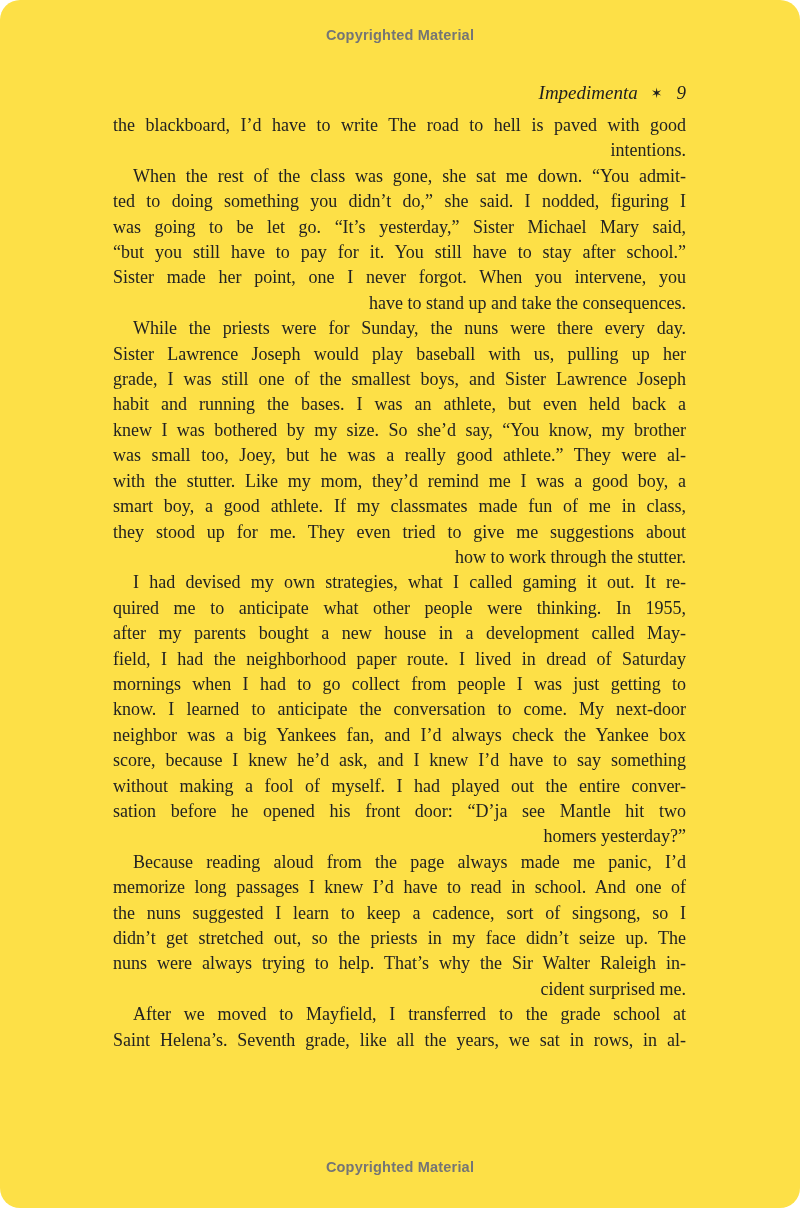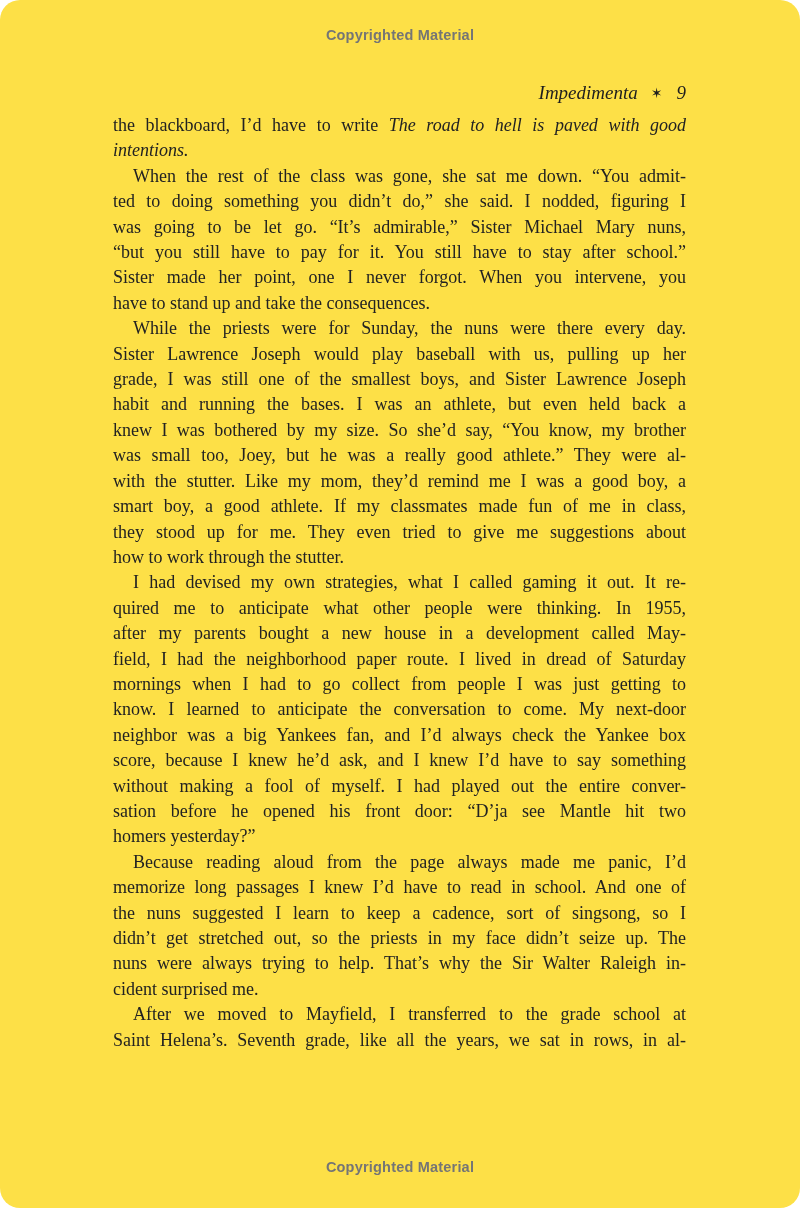--- a/index.html
+++ b/index.html
@@ -45,45 +45,45 @@
   .running-header .pagenum { padding-left: 1px; }
   .body-text {
     position: absolute;
     top: 113px;
     left: 113px;
     width: 573px;
     font-size: 18px;
     line-height: 25.4px;
     color: #222222;
   }
-  .line { white-space: nowrap; }
+  .line { white-space: nowrap; text-align: right; }
   .line.just {
     white-space: normal;
     text-align: justify;
     text-align-last: justify;
   }
   .line.indent { text-indent: 20px; }
-  .line .it { font-style: italic; }
+  .line .it { }
 </style>
 </head>
 <body>
 
 <div class="page">
   <div class="watermark top">Copyrighted Material</div>
 
   <div class="running-header">
     <span class="chapter">Impedimenta</span><span class="star">✶</span><span class="pagenum">9</span>
   </div>
 
   <div class="body-text">
       <div class="line just"><span>the blackboard, I’d have to write </span><span class="it">The road to hell is paved with good</span></div>
       <div class="line"><span class="it">intentions.</span></div>
       <div class="line just indent"><span>When the rest of the class was gone, she sat me down. “You admit-</span></div>
       <div class="line just"><span>ted to doing something you didn’t do,” she said. I nodded, figuring I</span></div>
-      <div class="line just"><span>was going to be let go. “It’s admirable,” Sister Michael Mary nuns,</span></div>
+      <div class="line just"><span>was going to be let go. “It’s yesterday,” Sister Michael Mary said,</span></div>
       <div class="line just"><span>“but you still have to pay for it. You still have to stay after school.”</span></div>
       <div class="line just"><span>Sister made her point, one I never forgot. When you intervene, you</span></div>
       <div class="line"><span>have to stand up and take the consequences.</span></div>
       <div class="line just indent"><span>While the priests were for Sunday, the nuns were there every day.</span></div>
       <div class="line just"><span>Sister Lawrence Joseph would play baseball with us, pulling up her</span></div>
       <div class="line just"><span>grade, I was still one of the smallest boys, and Sister Lawrence Joseph</span></div>
       <div class="line just"><span>habit and running the bases. I was an athlete, but even held back a</span></div>
       <div class="line just"><span>knew I was bothered by my size. So she’d say, “You know, my brother</span></div>
       <div class="line just"><span>was small too, Joey, but he was a really good athlete.” They were al-</span></div>
       <div class="line just"><span>with the stutter. Like my mom, they’d remind me I was a good boy, a</span></div>

